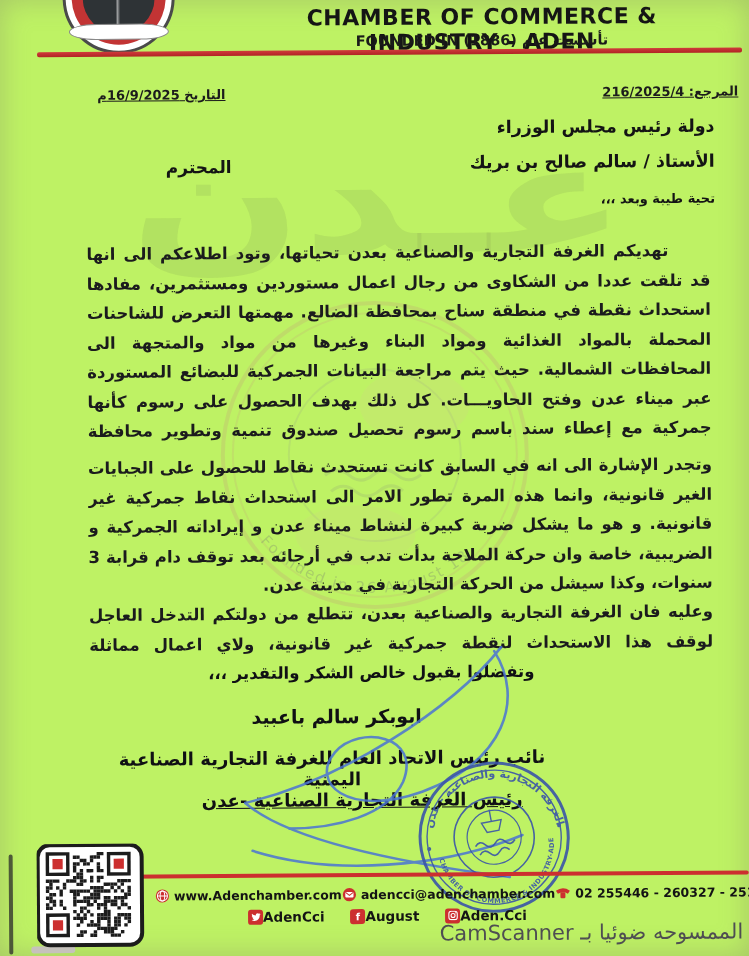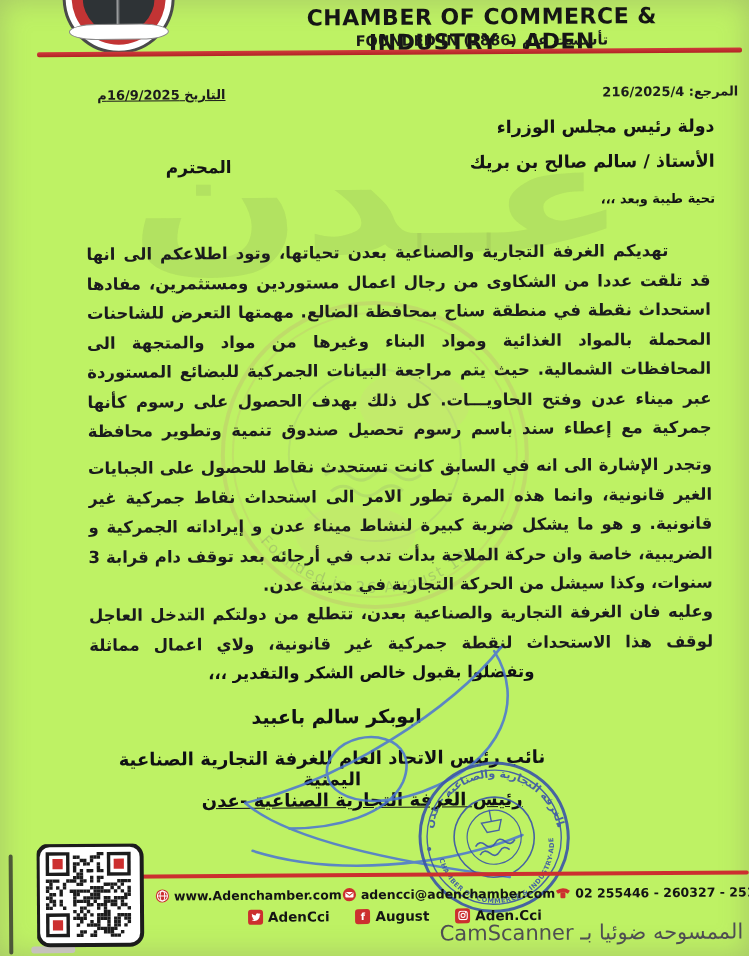--- a/index.html
+++ b/index.html
@@ -16,21 +16,21 @@
   .redline{left:40px;top:50px;width:705px;height:5px;background:linear-gradient(#d03b3b,#b02424);border-radius:2px;}
   .logo-wrap{left:66px;top:-60px;width:112px;height:112px;}
   .logo-outer{position:absolute;inset:0;border-radius:50%;background:#fff;border:3px solid #4a4a4a;}
   .logo-red{position:absolute;inset:9px;border-radius:50%;background:#c23434;}
   .logo-globe{position:absolute;inset:20px;border-radius:50%;background:#2e3336;
               background-image:linear-gradient(transparent 46%,rgba(255,255,255,.55) 48%,transparent 52%),
                                linear-gradient(90deg,transparent 46%,rgba(255,255,255,.55) 48%,transparent 52%);}
   .logo-band{position:absolute;left:6px;right:6px;bottom:14px;height:14px;background:#fff;
              border-radius:50% / 90%;border:1px solid #888;}
   
-  .ref{right:8px;top:86px;font-weight:bold;font-size:13px;color:#1c1c1c;}
+  .ref{right:8px;top:86px;font-weight:bold;font-size:13px;color:#1c1c1c;text-decoration:underline;}
   .date{left:100px;top:86px;font-weight:bold;font-size:13px;color:#1c1c1c;text-decoration:underline;}
   
   .addr1{right:32px;top:118px;font-weight:bold;font-size:17.5px;color:#141414;}
   .addr2{right:32px;top:153px;font-weight:bold;font-size:17.5px;color:#141414;}
   .honorific{left:168px;top:156px;font-weight:bold;font-size:17px;color:#141414;}
   .greeting{right:32px;top:193px;font-weight:bold;font-size:13px;color:#141414;}
   
   .para{left:88px;width:624px;direction:rtl;text-align:justify;font-weight:bold;
         font-size:16.5px;line-height:29.5px;color:#1b1b1d;overflow:hidden;}
   .p1{top:238px;height:208px;text-indent:42px;}
@@ -55,21 +55,21 @@
   .sig{left:215px;top:640px;pointer-events:none;}
   .stamp{left:412px;top:758px;transform:rotate(-10deg);opacity:.9;}
   
   .footline{left:52px;top:873px;width:694px;height:4px;background:#cc2f2f;border-radius:2px;}
   .qr{left:34px;top:842px;}
   .contact-row{left:152px;top:884px;width:592px;height:20px;display:flex;align-items:center;
                justify-content:space-between;font-weight:bold;font-size:12.5px;color:#141414;}
   .contact-item{display:flex;align-items:center;gap:4px;white-space:nowrap;}
   .social-row{left:245px;top:908px;display:flex;gap:26px;align-items:center;
               font-weight:bold;font-size:13.5px;color:#141414;}
-  .social-item{display:flex;align-items:center;gap:5px;}
+  .social-item{display:flex;align-items:center;}
   .badge{width:15px;height:15px;border-radius:3px;background:#cc2f2f;display:flex;
          align-items:center;justify-content:center;color:#fff;font-size:10px;font-weight:bold;}
   .edge-strip{left:6px;top:852px;width:4px;height:100px;background:#2a2a2a;opacity:.75;border-radius:2px;}
   .smudge{left:28px;top:944px;width:44px;height:7px;background:#c6c2bc;border-radius:3px;}
   svg text{font-family:"DejaVu Sans",sans-serif;}
 </style>
 </head>
 <body>
 
 <div class="sheet">

